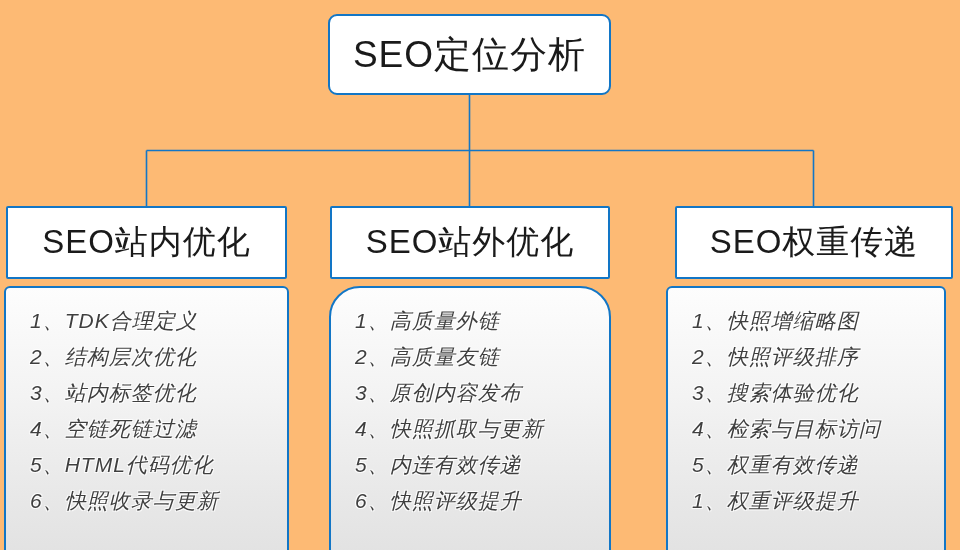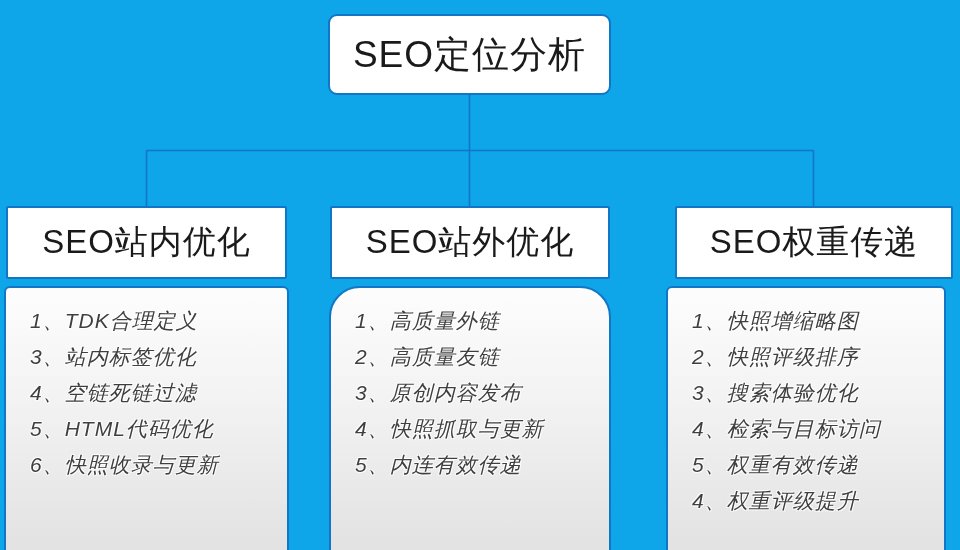--- a/index.html
+++ b/index.html
@@ -5,21 +5,21 @@
   html, body {
     margin: 0;
     padding: 0;
     background: #ffffff;
     font-family: "Liberation Sans", sans-serif;
   }
   .canvas {
     position: relative;
     width: 960px;
     height: 550px;
-    background: #0ea5e9;
+    background: #fdba74;
     overflow: hidden;
   }
   .connectors {
     position: absolute;
     left: 0;
     top: 0;
     z-index: 1;
   }
   .node {
     position: absolute;
@@ -99,36 +99,38 @@
   </div>
   <div class="node header c1">
     <span>SEO站外优化</span>
   </div>
   <div class="node header c2">
     <span>SEO权重传递</span>
   </div>
 
   <div class="panel c0">
     <div class="item">1、TDK合理定义</div>
+    <div class="item">2、结构层次优化</div>
     <div class="item">3、站内标签优化</div>
     <div class="item">4、空链死链过滤</div>
     <div class="item">5、HTML代码优化</div>
     <div class="item">6、快照收录与更新</div>
   </div>
 
   <div class="panel c1">
     <div class="item">1、高质量外链</div>
     <div class="item">2、高质量友链</div>
     <div class="item">3、原创内容发布</div>
     <div class="item">4、快照抓取与更新</div>
     <div class="item">5、内连有效传递</div>
+    <div class="item">6、快照评级提升</div>
   </div>
 
   <div class="panel c2">
     <div class="item">1、快照增缩略图</div>
     <div class="item">2、快照评级排序</div>
     <div class="item">3、搜索体验优化</div>
     <div class="item">4、检索与目标访问</div>
     <div class="item">5、权重有效传递</div>
-    <div class="item">4、权重评级提升</div>
+    <div class="item">1、权重评级提升</div>
   </div>
 
 </div>
 
 </body></html>

